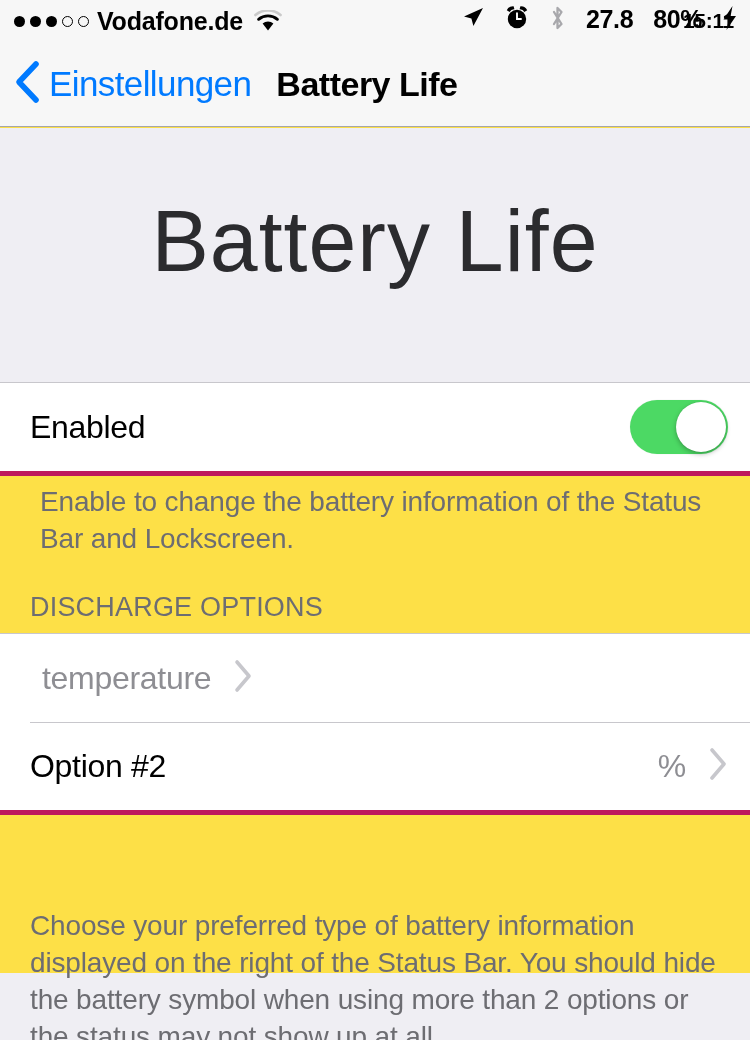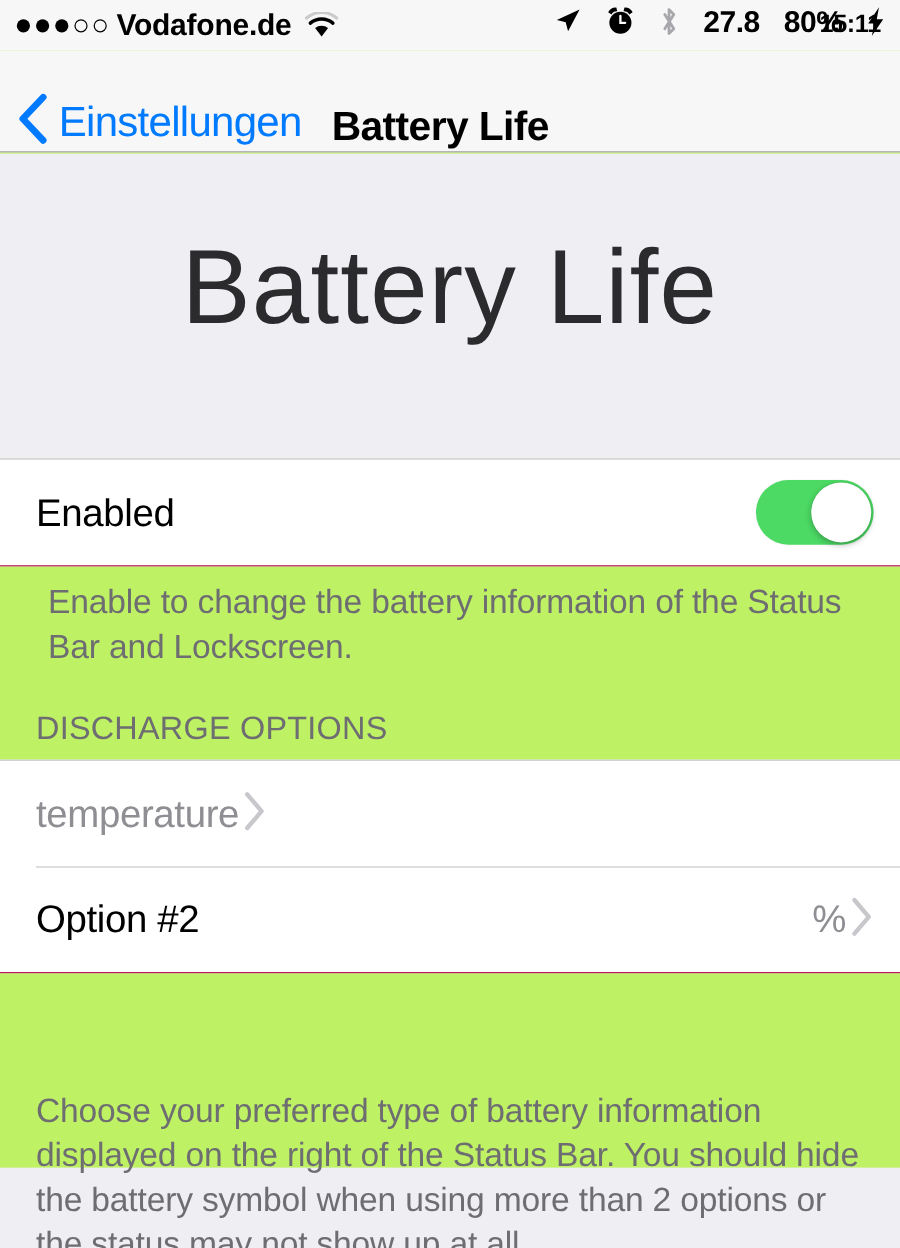--- a/index.html
+++ b/index.html
@@ -3,21 +3,21 @@
 <meta charset="utf-8">
 <style>
   * { margin:0; padding:0; box-sizing:border-box; }
   html, body {
     width:750px; height:1040px;
     font-family:"Liberation Sans", sans-serif;
     background:#EFEEF3;
     overflow:hidden;
     -webkit-font-smoothing:antialiased;
   }
-  #screen { position:relative; width:750px; height:973px; background:#bef264;text-decoration:underline; }
+  #screen { position:relative; width:750px; height:973px; background:#fde047;text-decoration:underline; }
 
   
   .status-bar {
     position:absolute; top:0; left:0; width:750px; height:42px;
     background:#F7F7F7;
     display:flex; align-items:center;
     font-size:25px; font-weight:bold; color:#000;
   }
   .sb-left { position:absolute; left:14px; display:flex; align-items:center; gap:8px; }
   .sig-dots { display:flex; align-items:center; gap:5px; }
@@ -33,21 +33,21 @@
     position:absolute; right:12px; display:flex; align-items:flex-start; gap:20px;
   }
   .sb-right .num { font-size:25px; font-weight:bold; letter-spacing:-0.4px; }
   .bt-icon { opacity:1; }
 
   
   .nav-bar {
     position:absolute; top:42px; left:0; width:750px; height:85px;
     background:#F7F7F7;
     border-bottom:1px solid #A6A6AA;
-    display:flex; align-items:flex-end;
+    display:flex; align-items:center;
   }
   .back-btn {
     display:flex; align-items:center; margin-left:14px; cursor:pointer;
   }
   .back-chevron { display:block; }
   .back-label {
     color:#007AFF; font-size:35px; font-weight:400; margin-left:9px;
     letter-spacing:-0.6px;
   }
   .nav-title {
@@ -68,33 +68,33 @@
     font-family:"Liberation Sans", sans-serif;
     transform:scaleY(1.02);
   }
   .app-copyright {
     font-size:29px; font-weight:400; color:#9a9a9f; letter-spacing:-0.2px;
   }
 
   
   .group {
     position:absolute; left:0; width:750px; background:#FFFFFF;
-    border-top:1px solid #C8C7CC; border-bottom:1px solid #be185d;
+    border-top:1px solid #C8C7CC; border-bottom:5px solid #be185d;
   }
   .row {
     position:relative; display:flex; align-items:center;
     justify-content:space-between;
     height:88px; padding:0 22px 0 30px;
   }
   .row + .row::before {
     content:""; position:absolute; top:0; left:30px; right:0;
     height:1px; background:#C8C7CC;
   }
   .row-label { font-size:32px; color:#000; letter-spacing:-0.3px; }
-  .row-right { display:flex; align-items:center; gap:3px; }
+  .row-right { display:flex; align-items:center; gap:22px;margin-left:12px; }
   .row-value { font-size:32px; color:#8E8E93; letter-spacing:-0.3px; }
 
   
   .toggle {
     position:relative; width:98px; height:54px; border-radius:27px;
     background:#4CD964; cursor:pointer; flex-shrink:0;
     box-shadow:0 0 0 0.5px rgba(0,0,0,0.04);
   }
   .toggle .knob {
     position:absolute; top:2px; left:46px;

